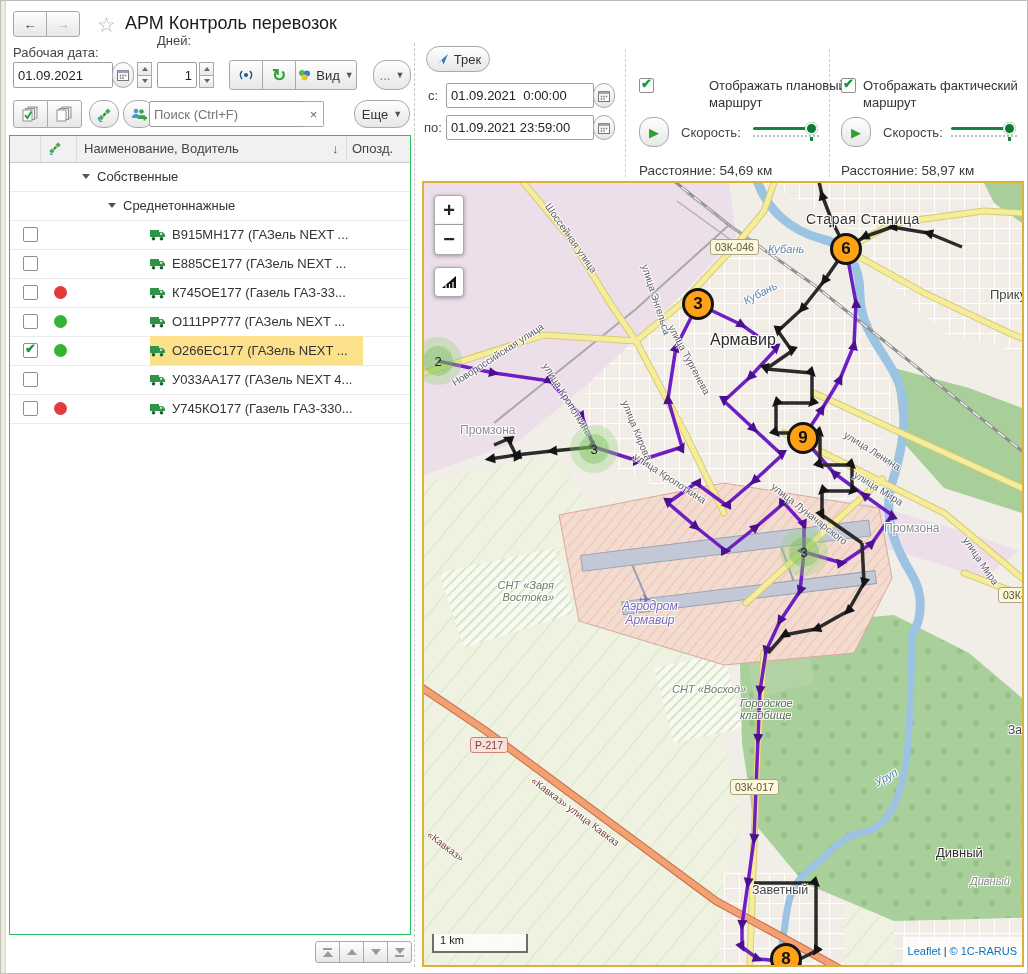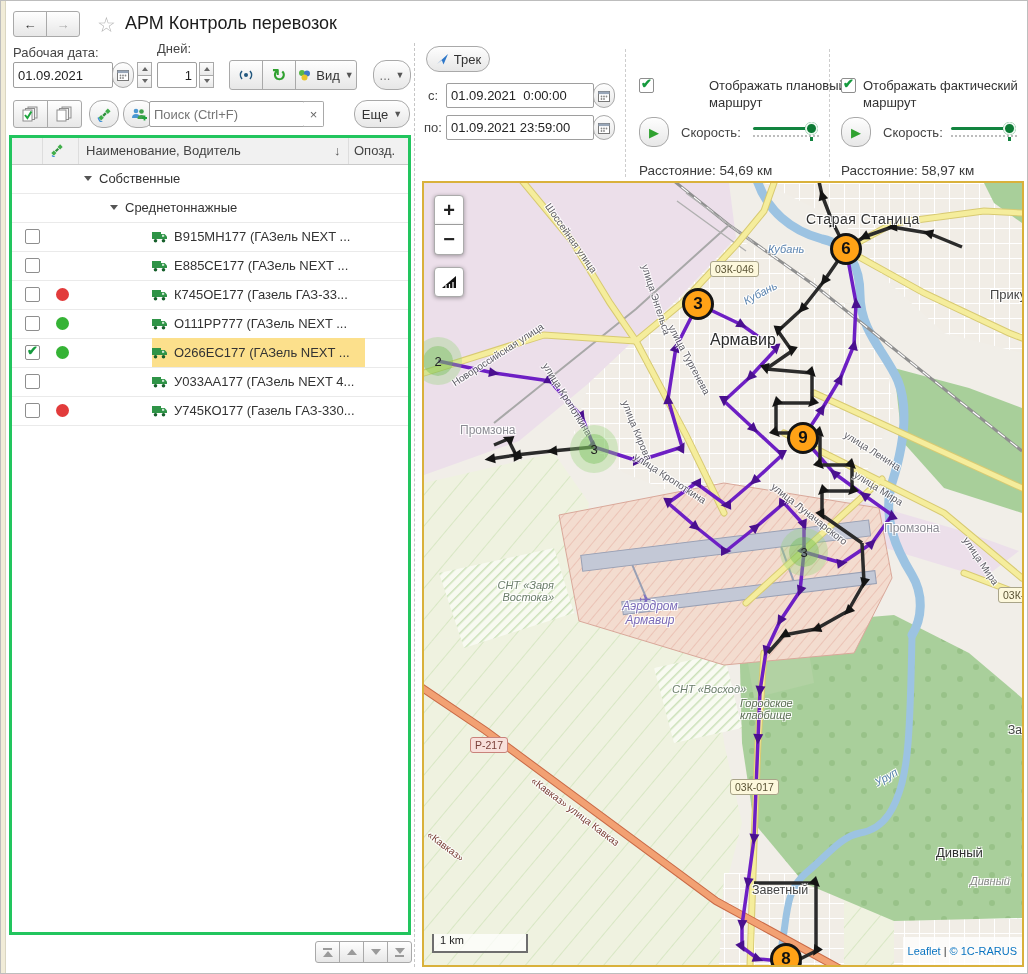--- a/index.html
+++ b/index.html
@@ -21,21 +21,21 @@
   .tru{width:0;height:0;border-left:3px solid transparent;border-right:3px solid transparent;border-bottom:4px solid #666;}
   .trd{width:0;height:0;border-left:3px solid transparent;border-right:3px solid transparent;border-top:4px solid #666;}
   .lbl{position:absolute;font-size:13px;color:#444;}
   .cb{width:15px;height:15px;background:#fff;border:1px solid #8E8E8E;border-radius:2px;position:relative;box-sizing:border-box;}
   .cb.on::after{content:"✔";position:absolute;left:1px;top:-3px;font-size:13px;font-weight:bold;color:#169A3E;}
   
   .hbtn{height:26px;width:34px;}
   .star{position:absolute;left:96px;top:12px;font-size:21px;color:#B5B5B5;}
   .title{position:absolute;left:124px;top:12px;font-size:18px;color:#1c1c1c;}
   
-  .tbl{position:absolute;left:8px;top:134px;width:402px;height:800px;border:3px solid #22c55e;background:#fff;box-sizing:border-box;}
+  .tbl{position:absolute;left:8px;top:134px;width:402px;height:800px;border:1px solid #22c55e;background:#fff;box-sizing:border-box;}
   .thead{position:absolute;left:0;top:0;right:0;height:26px;background:#F1F1F1;border-bottom:1px solid #C9C9C9;font-size:13px;color:#444;}
   .thead .c2{position:absolute;left:38px;top:5px;}
   .thead .c3{position:absolute;left:74px;top:5px;}
   .thead .sort{position:absolute;left:322px;top:5px;color:#555;}
   .thead .c4{position:absolute;left:342px;top:5px;}
   .vline{position:absolute;top:0;bottom:0;width:0;border-left:1px solid #DDDDDD;}
   .trow{position:absolute;left:0;right:0;height:29px;border-bottom:1px solid #EAEAEA;}
   .trow .cbx{position:absolute;left:13px;top:7px;}
   .dot{position:absolute;left:44px;top:8px;width:13px;height:13px;border-radius:50%;}
   .dot.red{background:#E23B3B;} .dot.green{background:#35B335;}
@@ -91,21 +91,21 @@
   <div class="btn hbtn" style="left:12px;top:10px;border-radius:3px 0 0 3px;">
     <span style="font-weight:bold;color:#333;">←</span>
   </div>
   <div class="btn hbtn" style="left:45px;top:10px;border-radius:0 3px 3px 0;">
     <span style="font-weight:bold;color:#ABABAB;">→</span>
   </div>
   <div class="star">☆</div>
   <div class="title">АРМ Контроль перевозок</div>
 
   <div class="lbl" style="left:12px;top:44px;">Рабочая дата:</div>
-  <div class="lbl" style="left:156px;top:40px;text-align:center;">Дней:</div>
+  <div class="lbl" style="left:156px;top:32px;text-align:center;">Дней:</div>
 
   <input class="inp" style="left: 12px; top: 61px; width: 100px; height: 26px;" value="01.09.2021">
   <div class="btn" style="left:111px;top:61px;width:22px;height:26px;">
     <svg width="12" height="12" viewBox="0 0 12 12">
         <rect x="0.5" y="1.5" width="11" height="10" fill="#fff" stroke="#777"></rect>
         <rect x="0.5" y="1.5" width="11" height="2.6" fill="#98A6B8"></rect>
         <circle cx="3.5" cy="6.5" r="0.9" fill="#888"></circle>
         <circle cx="6" cy="6.5" r="0.9" fill="#888"></circle>
         <circle cx="8.5" cy="6.5" r="0.9" fill="#888"></circle>
         <circle cx="3.5" cy="9" r="0.9" fill="#888"></circle>
@@ -558,21 +558,21 @@
       <span class="mst" style="left:214px;top:268px;transform:rotate(33deg);">улица Кропоткина</span>
       <span class="mst" style="left:126px;top:178px;transform:rotate(58deg);">улица Кропоткина</span>
       <span class="mst" style="left:352px;top:298px;transform:rotate(38deg);">улица Луначарского</span>
       <span class="mst" style="left:424px;top:246px;transform:rotate(32deg);">улица Ленина</span>
       <span class="mst" style="left:434px;top:286px;transform:rotate(32deg);">улица Мира</span>
       <span class="mst" style="left:546px;top:352px;transform:rotate(56deg);">улица Мира</span>
       <span class="mst" style="left:112px;top:592px;transform:rotate(37deg);color:#7A3F38;">«Кавказ» улица Кавказ</span>
       <span class="mst" style="left:8px;top:646px;transform:rotate(37deg);color:#7A3F38;">«Кавказ»</span>
 
       
-      <span class="badge" style="left:286px;top:78px;text-align:right;">03К-046</span>
+      <span class="badge" style="left:286px;top:56px;text-align:right;">03К-046</span>
       <span class="badge" style="left:306px;top:596px;">03К-017</span>
       <span class="badge" style="left:574px;top:404px;">03К-</span>
       <span class="badge pink" style="left:46px;top:554px;">Р-217</span>
 
       
       <span class="mk-o" style="left:258px;top:105px;">3</span>
       <span class="mk-o" style="left:406px;top:50px;">6</span>
       <span class="mk-o" style="left:363px;top:239px;">9</span>
       <span class="mk-o" style="left:346px;top:760px;">8</span>
       <span class="mk-g" style="left:-1px;top:163px;">2</span>

